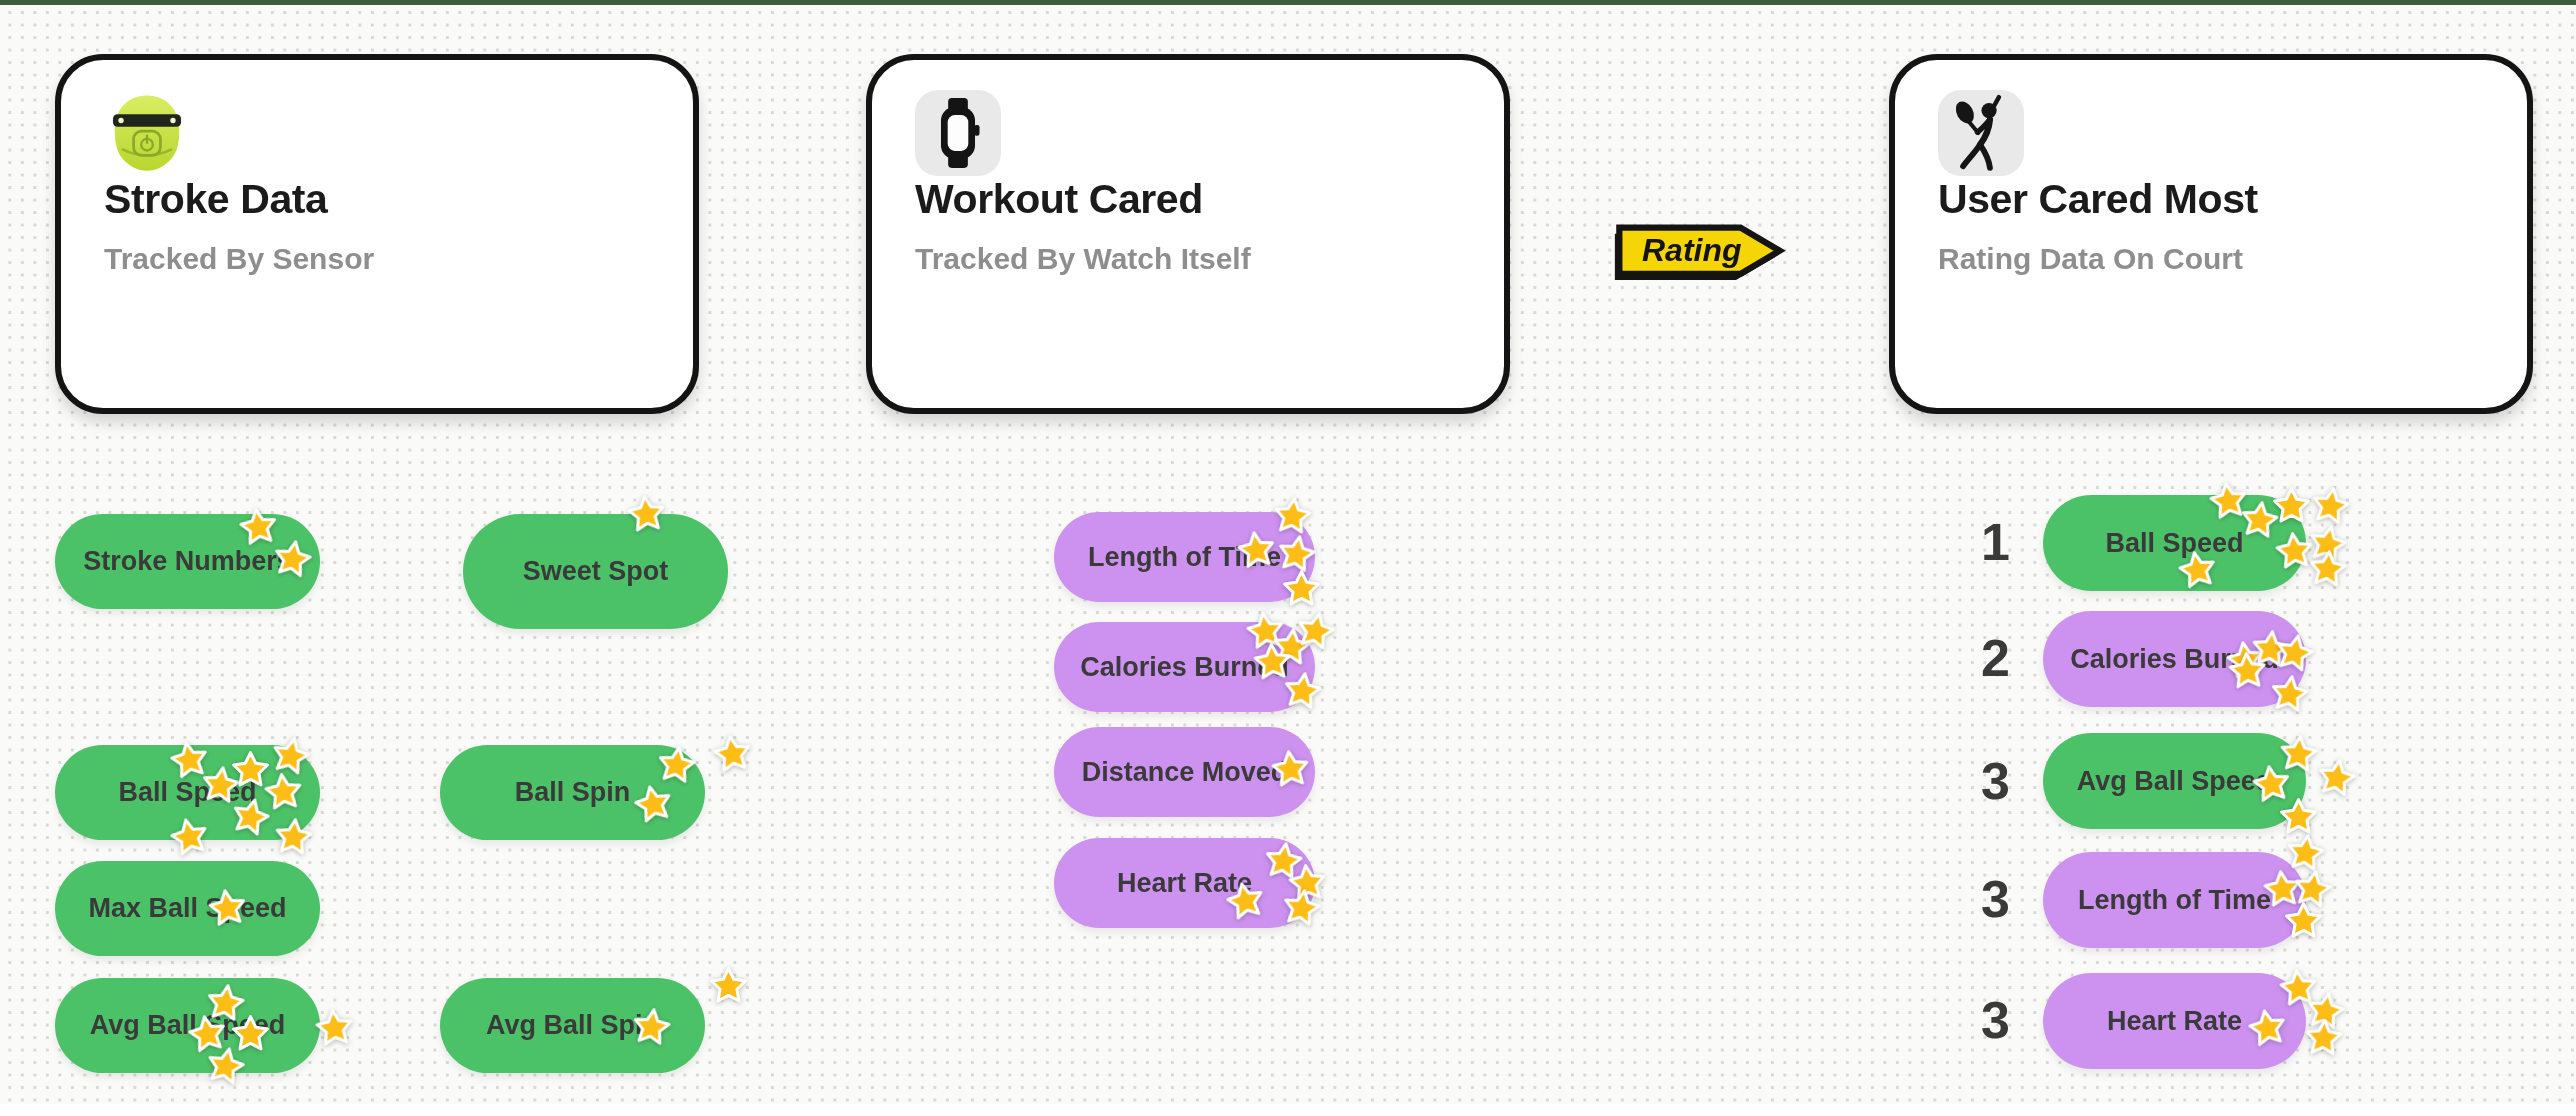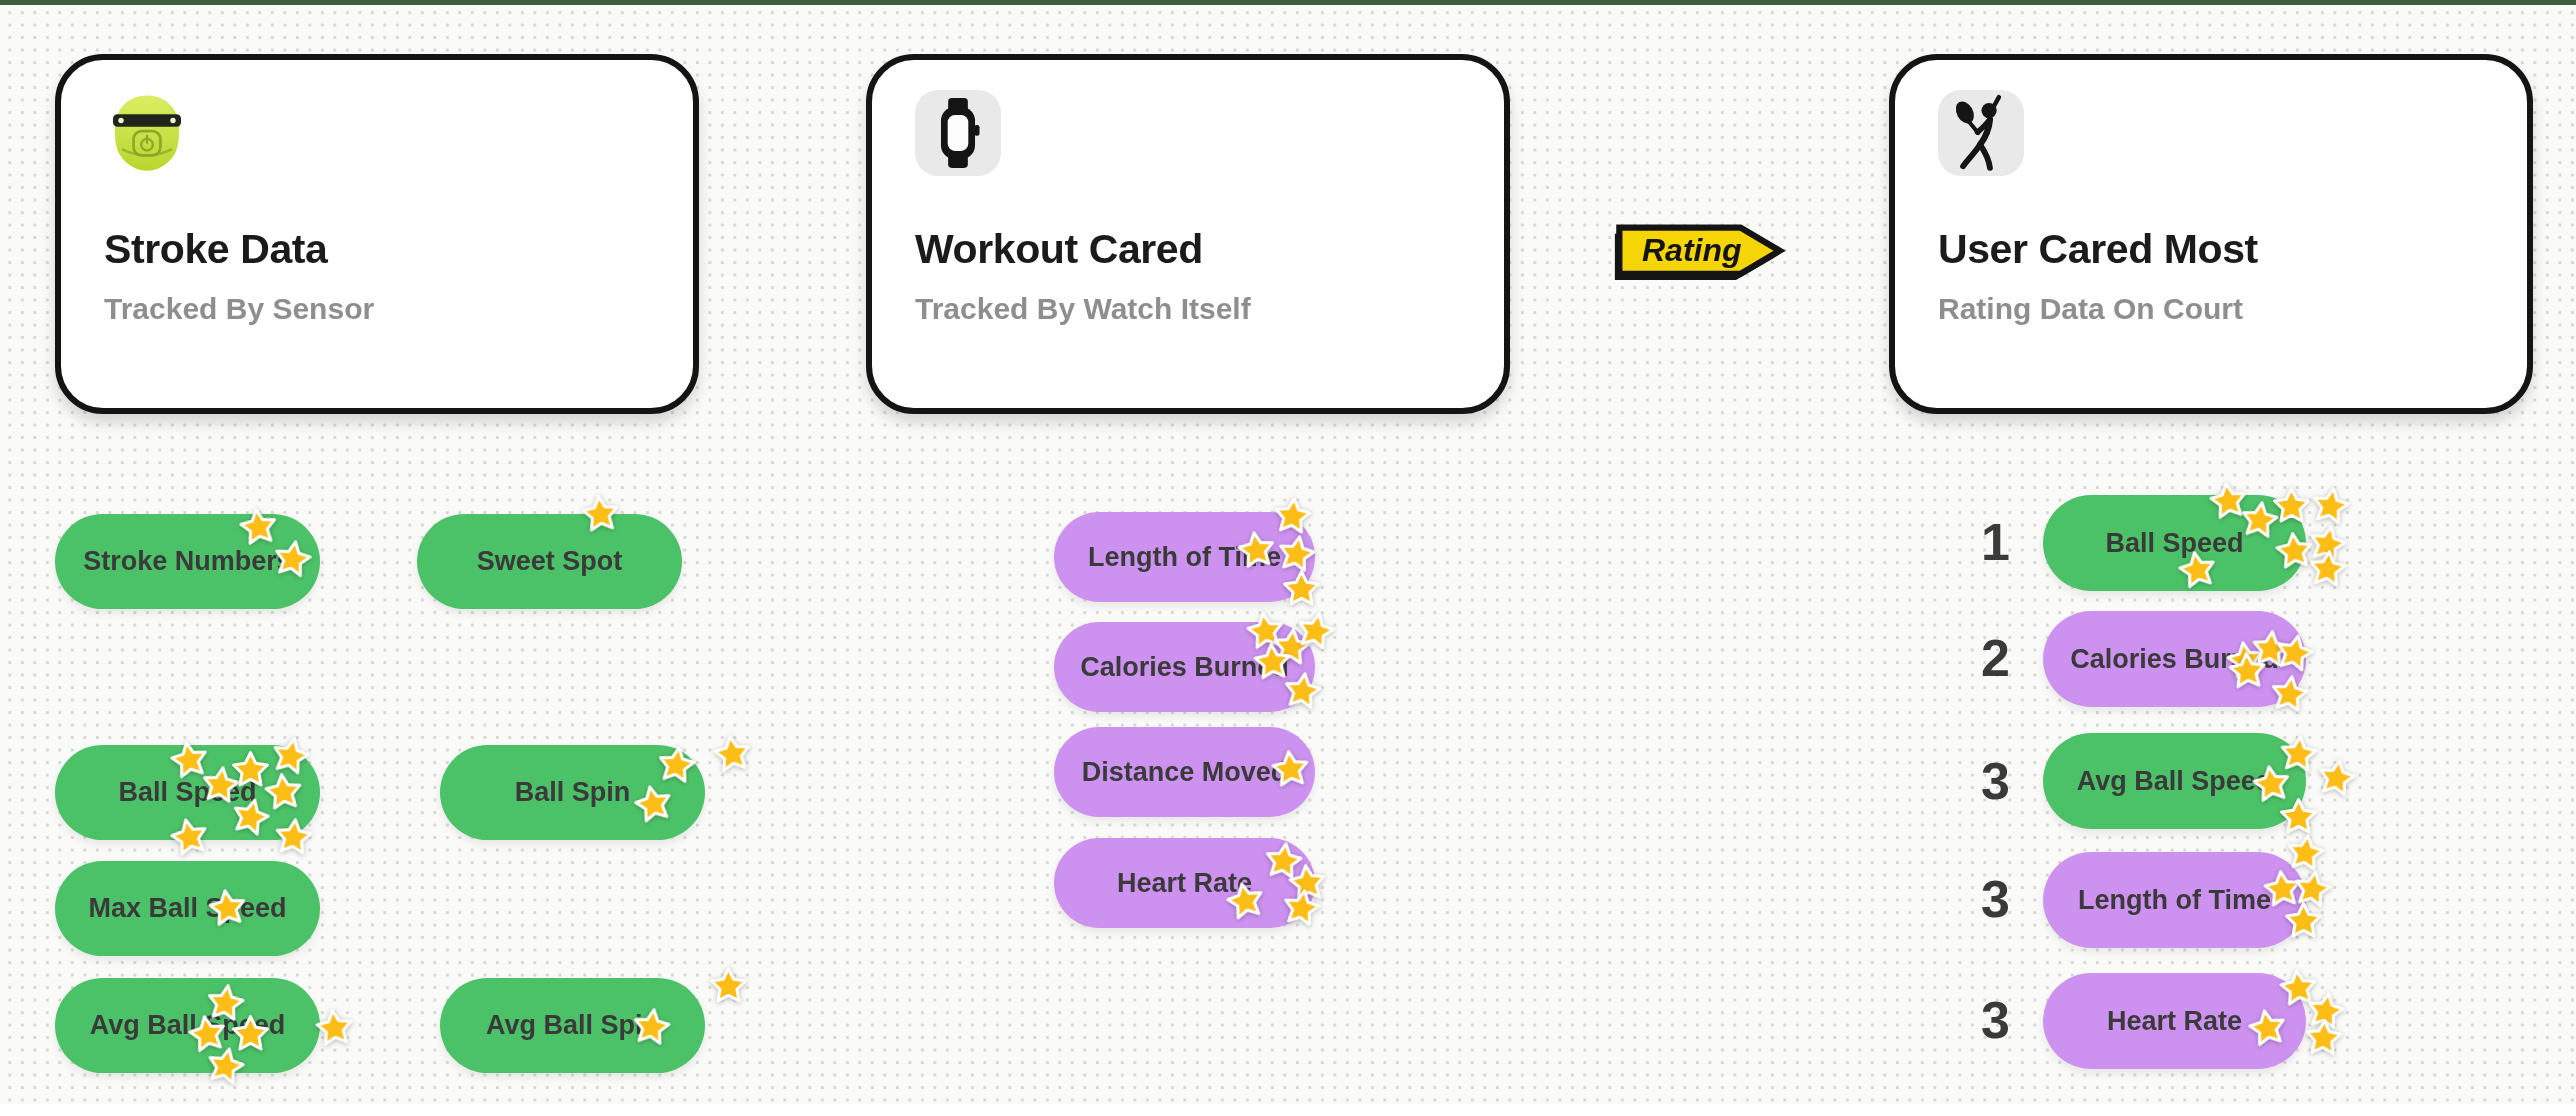--- a/index.html
+++ b/index.html
@@ -31,21 +31,20 @@
     border-radius:48px;
     box-shadow:0 9px 14.3px rgba(0,0,0,.15);
     padding:29.5px 0 0 43px;
   }
   .card-icon{
     width:86px;height:86px;border-radius:23px;
     display:flex;align-items:center;justify-content:center;
   }
   .card-icon.gray{background:#e9e9e9;}
   .card-title{
-    margin-top:50px;
     font-size:41px;font-weight:800;letter-spacing:-0.4px;
     color:var(--title,#1b1b1b);
   }
   .card-subtitle{
     margin-top:19px;
     font-size:30px;font-weight:700;
     color:var(--subtitle,#8e8e8e);
   }
   
   .flag{position:absolute;left:1610px;top:224px;width:179px;height:57px;}
@@ -206,21 +205,21 @@
         <polygon points="23,3 28.9,14.9 42,16.8 32.5,26.1 34.8,39.2 23,33 11.2,39.2 13.5,26.1 4,16.8 17.1,14.9"></polygon>
       </svg>
       <svg class="star" viewBox="0 0 46 46" style="left:150px;top:68px;transform:rotate(12deg)">
         <polygon points="23,3 28.9,14.9 42,16.8 32.5,26.1 34.8,39.2 23,33 11.2,39.2 13.5,26.1 4,16.8 17.1,14.9"></polygon>
       </svg>
       <svg class="star" viewBox="0 0 46 46" style="left:259px;top:30px;transform:rotate(-6deg)">
         <polygon points="23,3 28.9,14.9 42,16.8 32.5,26.1 34.8,39.2 23,33 11.2,39.2 13.5,26.1 4,16.8 17.1,14.9"></polygon>
       </svg>
     </div>
 
-  <div class="pill green" style="left:417px;top:514px;width:265px;height:95px">
+  <div class="pill green" style="left:463px;top:514px;width:265px;height:115px">
     <span class="pill-label">Sweet Spot</span>
       <svg class="star" viewBox="0 0 46 46" style="left:163px;top:-19.7px;transform:rotate(-6deg)">
         <polygon points="23,3 28.9,14.9 42,16.8 32.5,26.1 34.8,39.2 23,33 11.2,39.2 13.5,26.1 4,16.8 17.1,14.9"></polygon>
       </svg>
     </div>
   <div class="pill green" style="left:440px;top:745px;width:265px;height:95px">
     <span class="pill-label">Ball Spin</span>
       <svg class="star" viewBox="0 0 46 46" style="left:216px;top:0px;transform:rotate(8deg)">
         <polygon points="23,3 28.9,14.9 42,16.8 32.5,26.1 34.8,39.2 23,33 11.2,39.2 13.5,26.1 4,16.8 17.1,14.9"></polygon>
       </svg>

